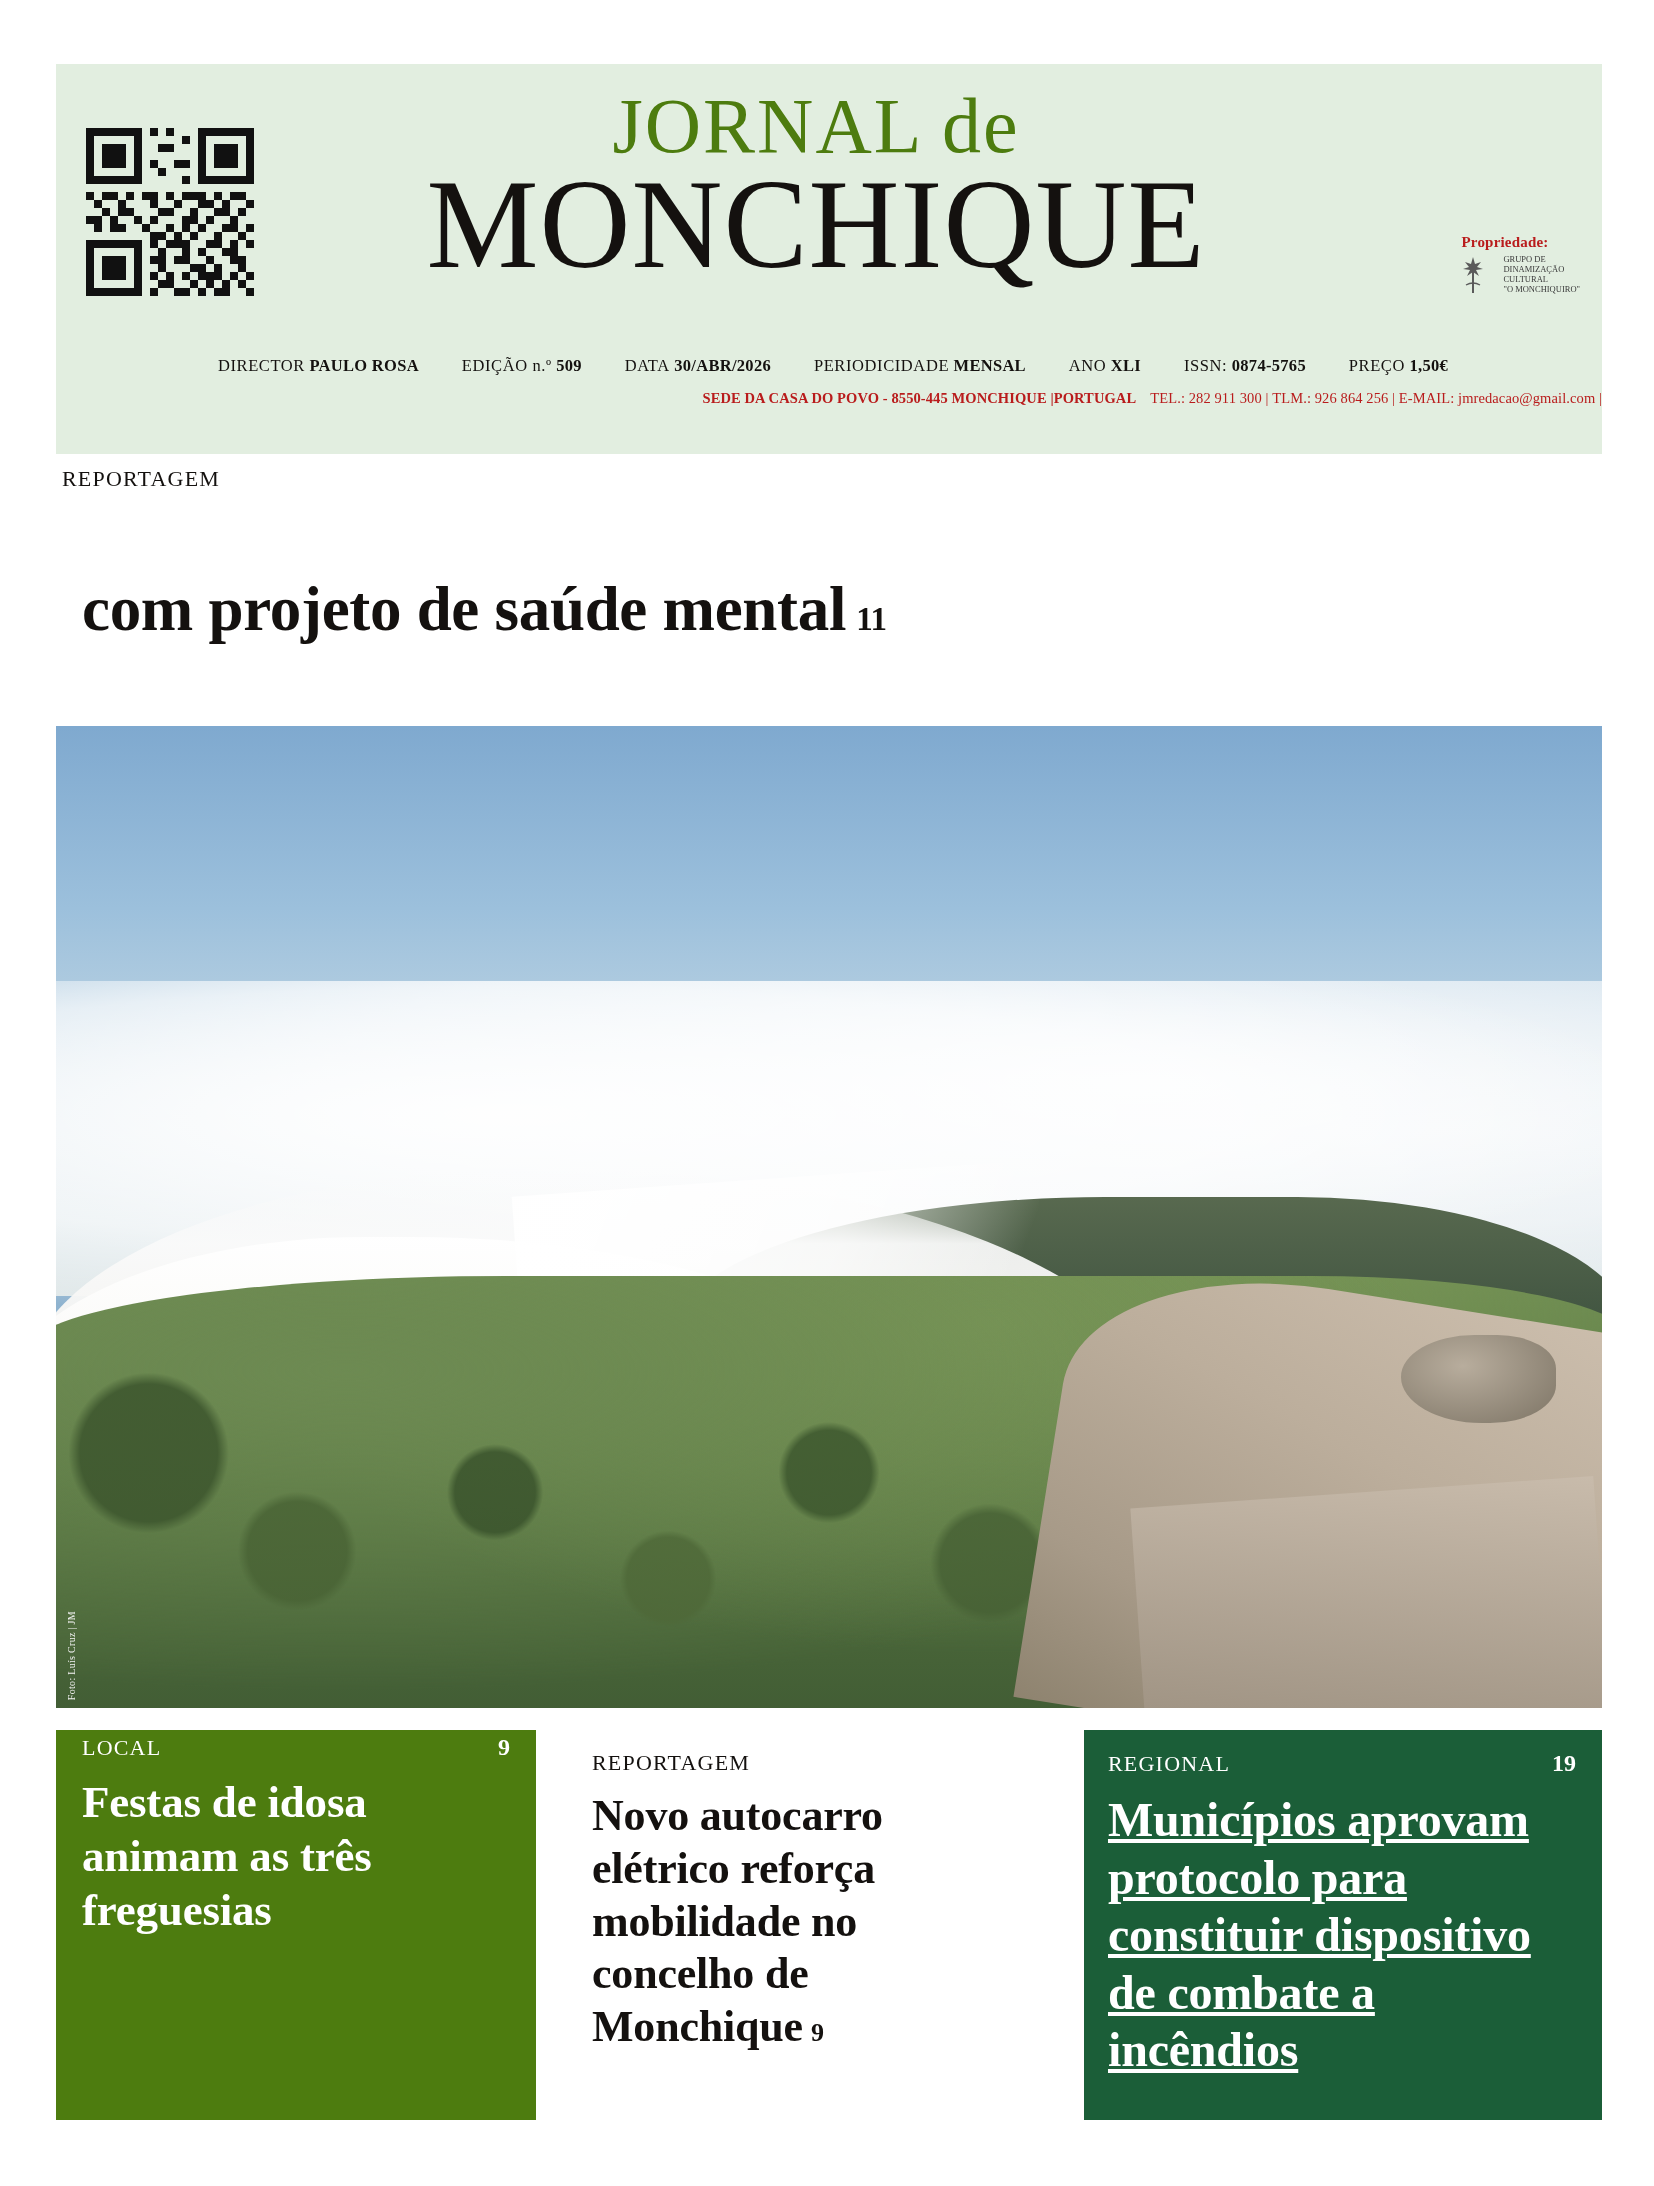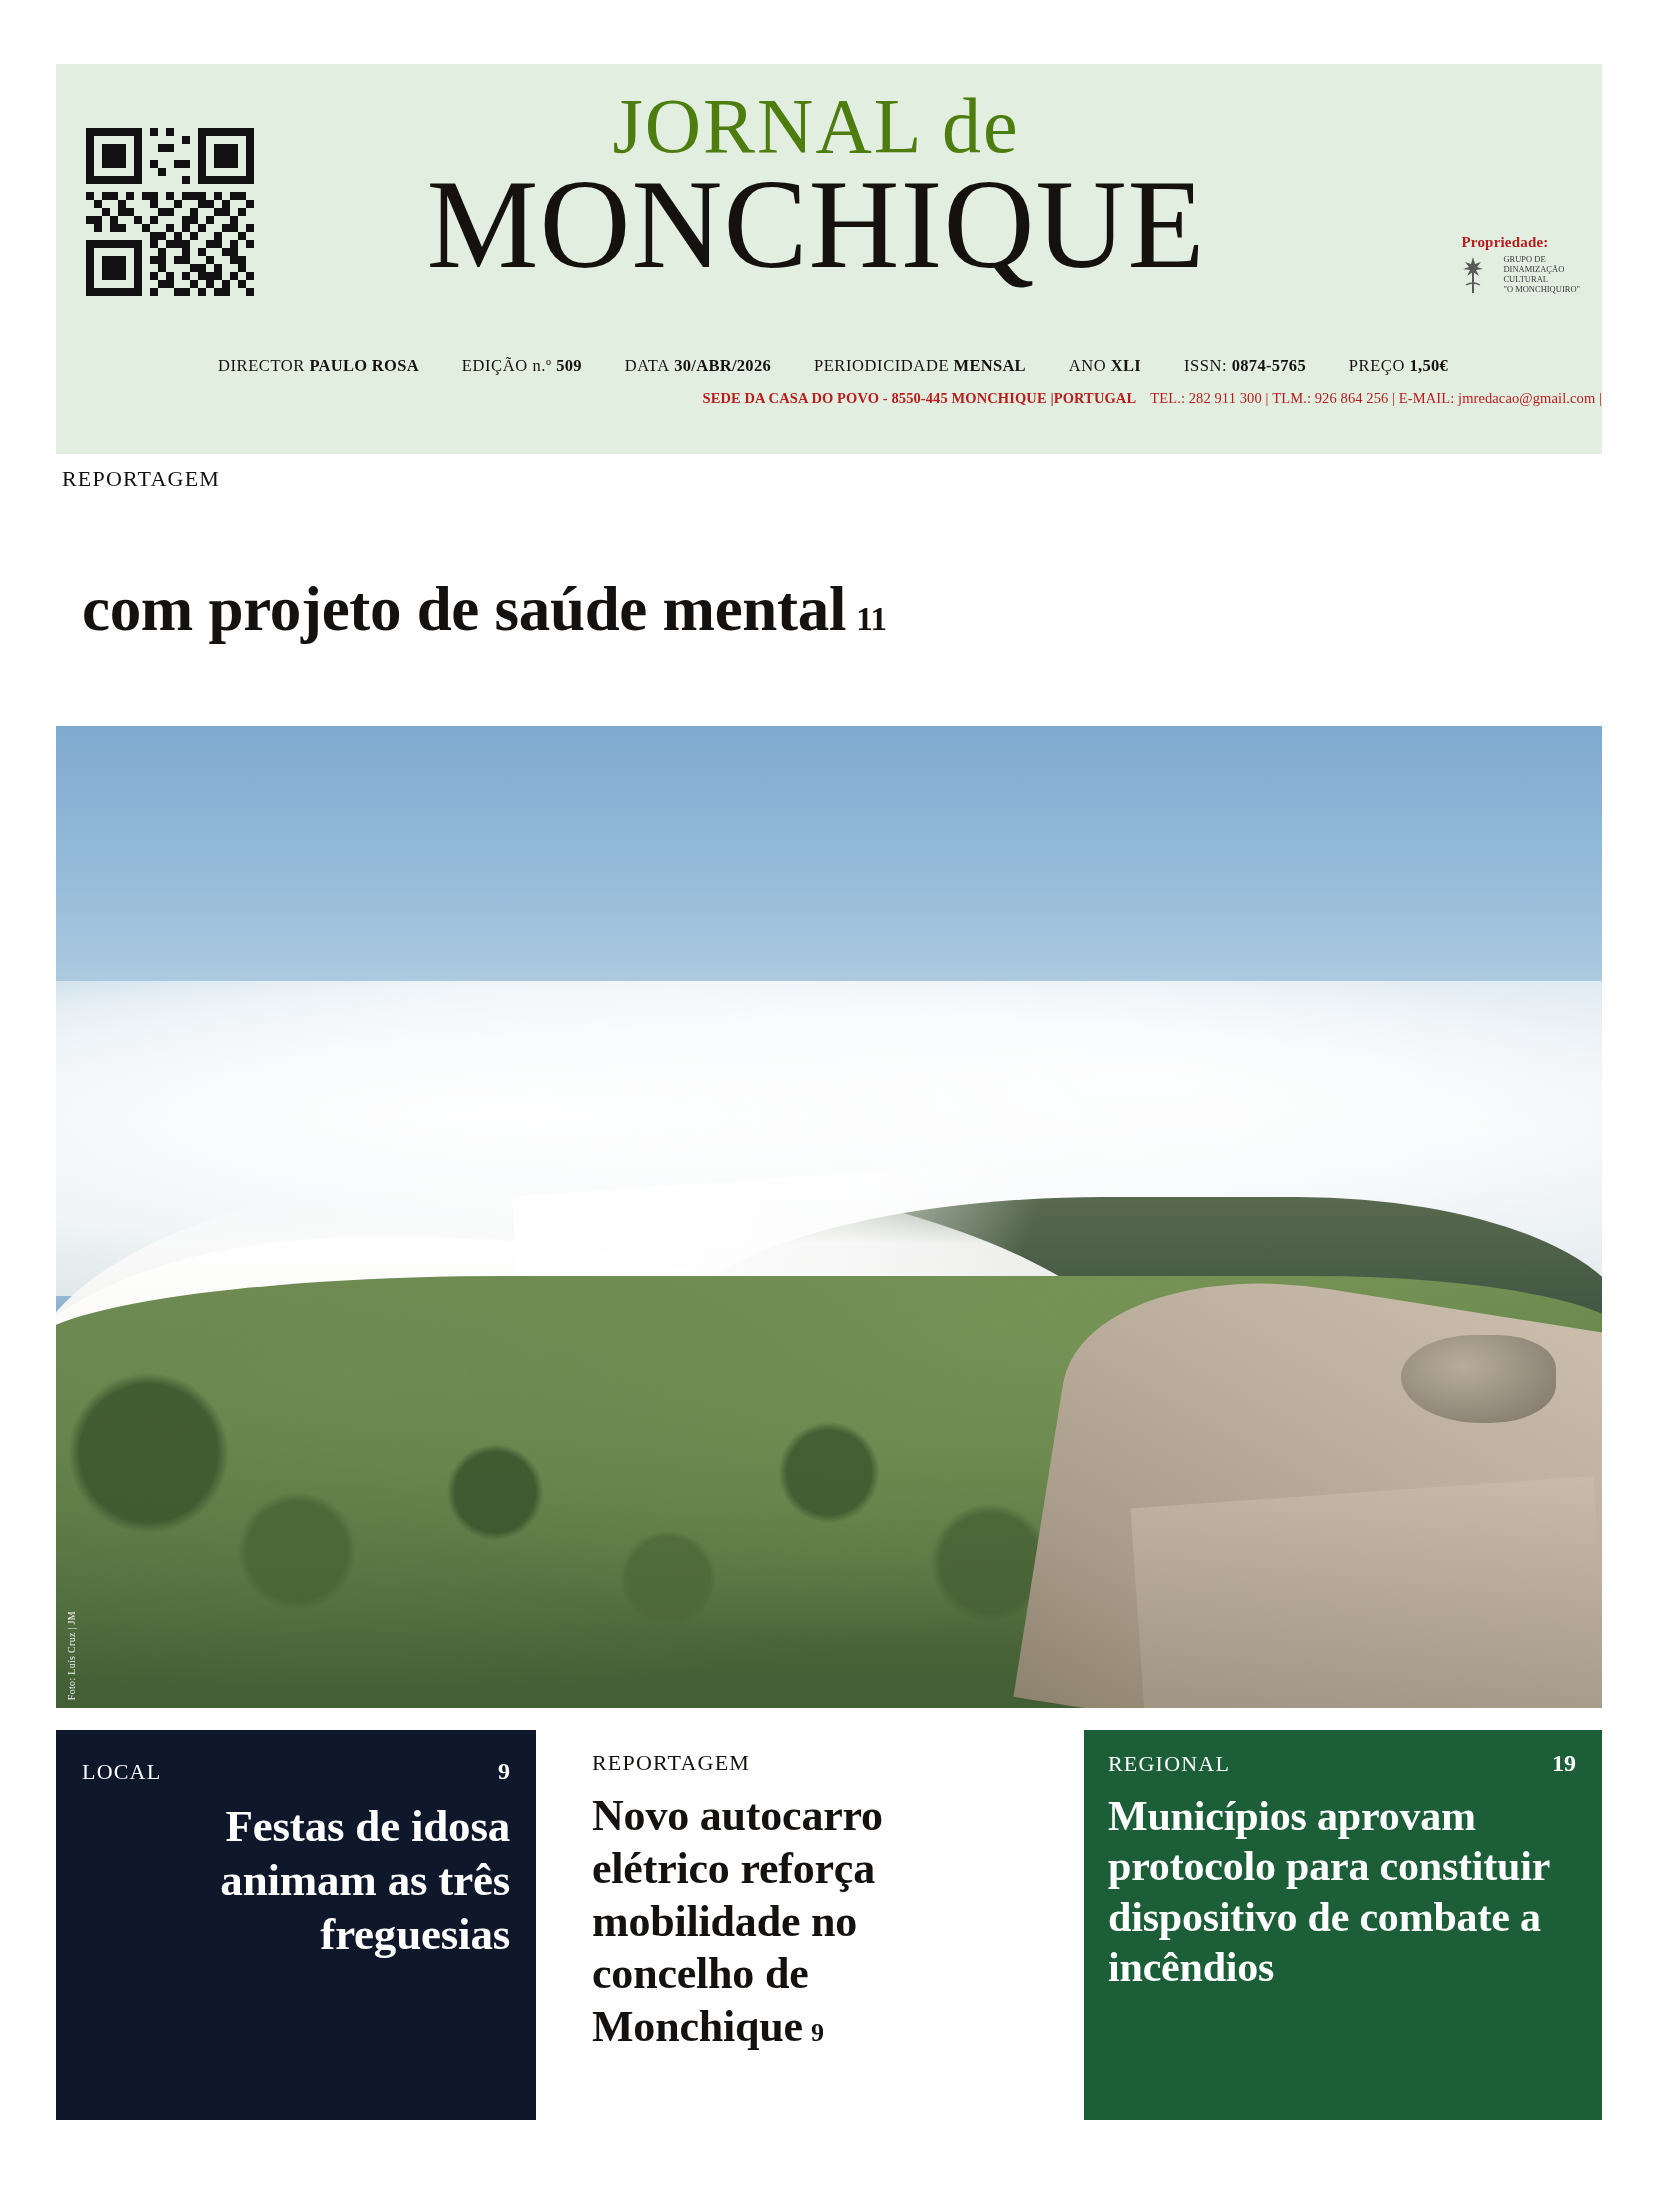--- a/index.html
+++ b/index.html
@@ -269,25 +269,24 @@
     letter-spacing: .3px;
   }
 
   
   .box-local {
     position: absolute;
     left: 56px;
     top: 1730px;
     width: 480px;
     height: 390px;
-    background: #0f172a;
+    background: #4d7c0f;
     color: #ffffff;
     box-sizing: border-box;
-    padding: 28px 26px 20px 26px;
-    text-align: right;
+    padding: 4px 26px 20px 26px;
   }
   .box-regional {
     position: absolute;
     left: 1084px;
     top: 1730px;
     width: 518px;
     height: 390px;
     background: #1b5e38;
     color: #ffffff;
     box-sizing: border-box;
@@ -316,21 +315,21 @@
     font-size: 24px;
     font-weight: bold;
   }
   .box-head {
     margin-top: 14px;
     font-size: 45px;
     font-weight: bold;
     line-height: 1.2;
     letter-spacing: -0.2px;
   }
-  .box-regional .box-head { font-size: 42px; }
+  .box-regional .box-head { font-size: 48px; text-decoration: underline; }
   .box-middle .box-head {
     font-size: 44px;
     line-height: 1.2;
   }
   .box-middle .box-kicker { color: #14110f; }
   .box-middle .inline-pg {
     font-size: 26px;
     font-weight: bold;
     margin-left: 8px;
   }

